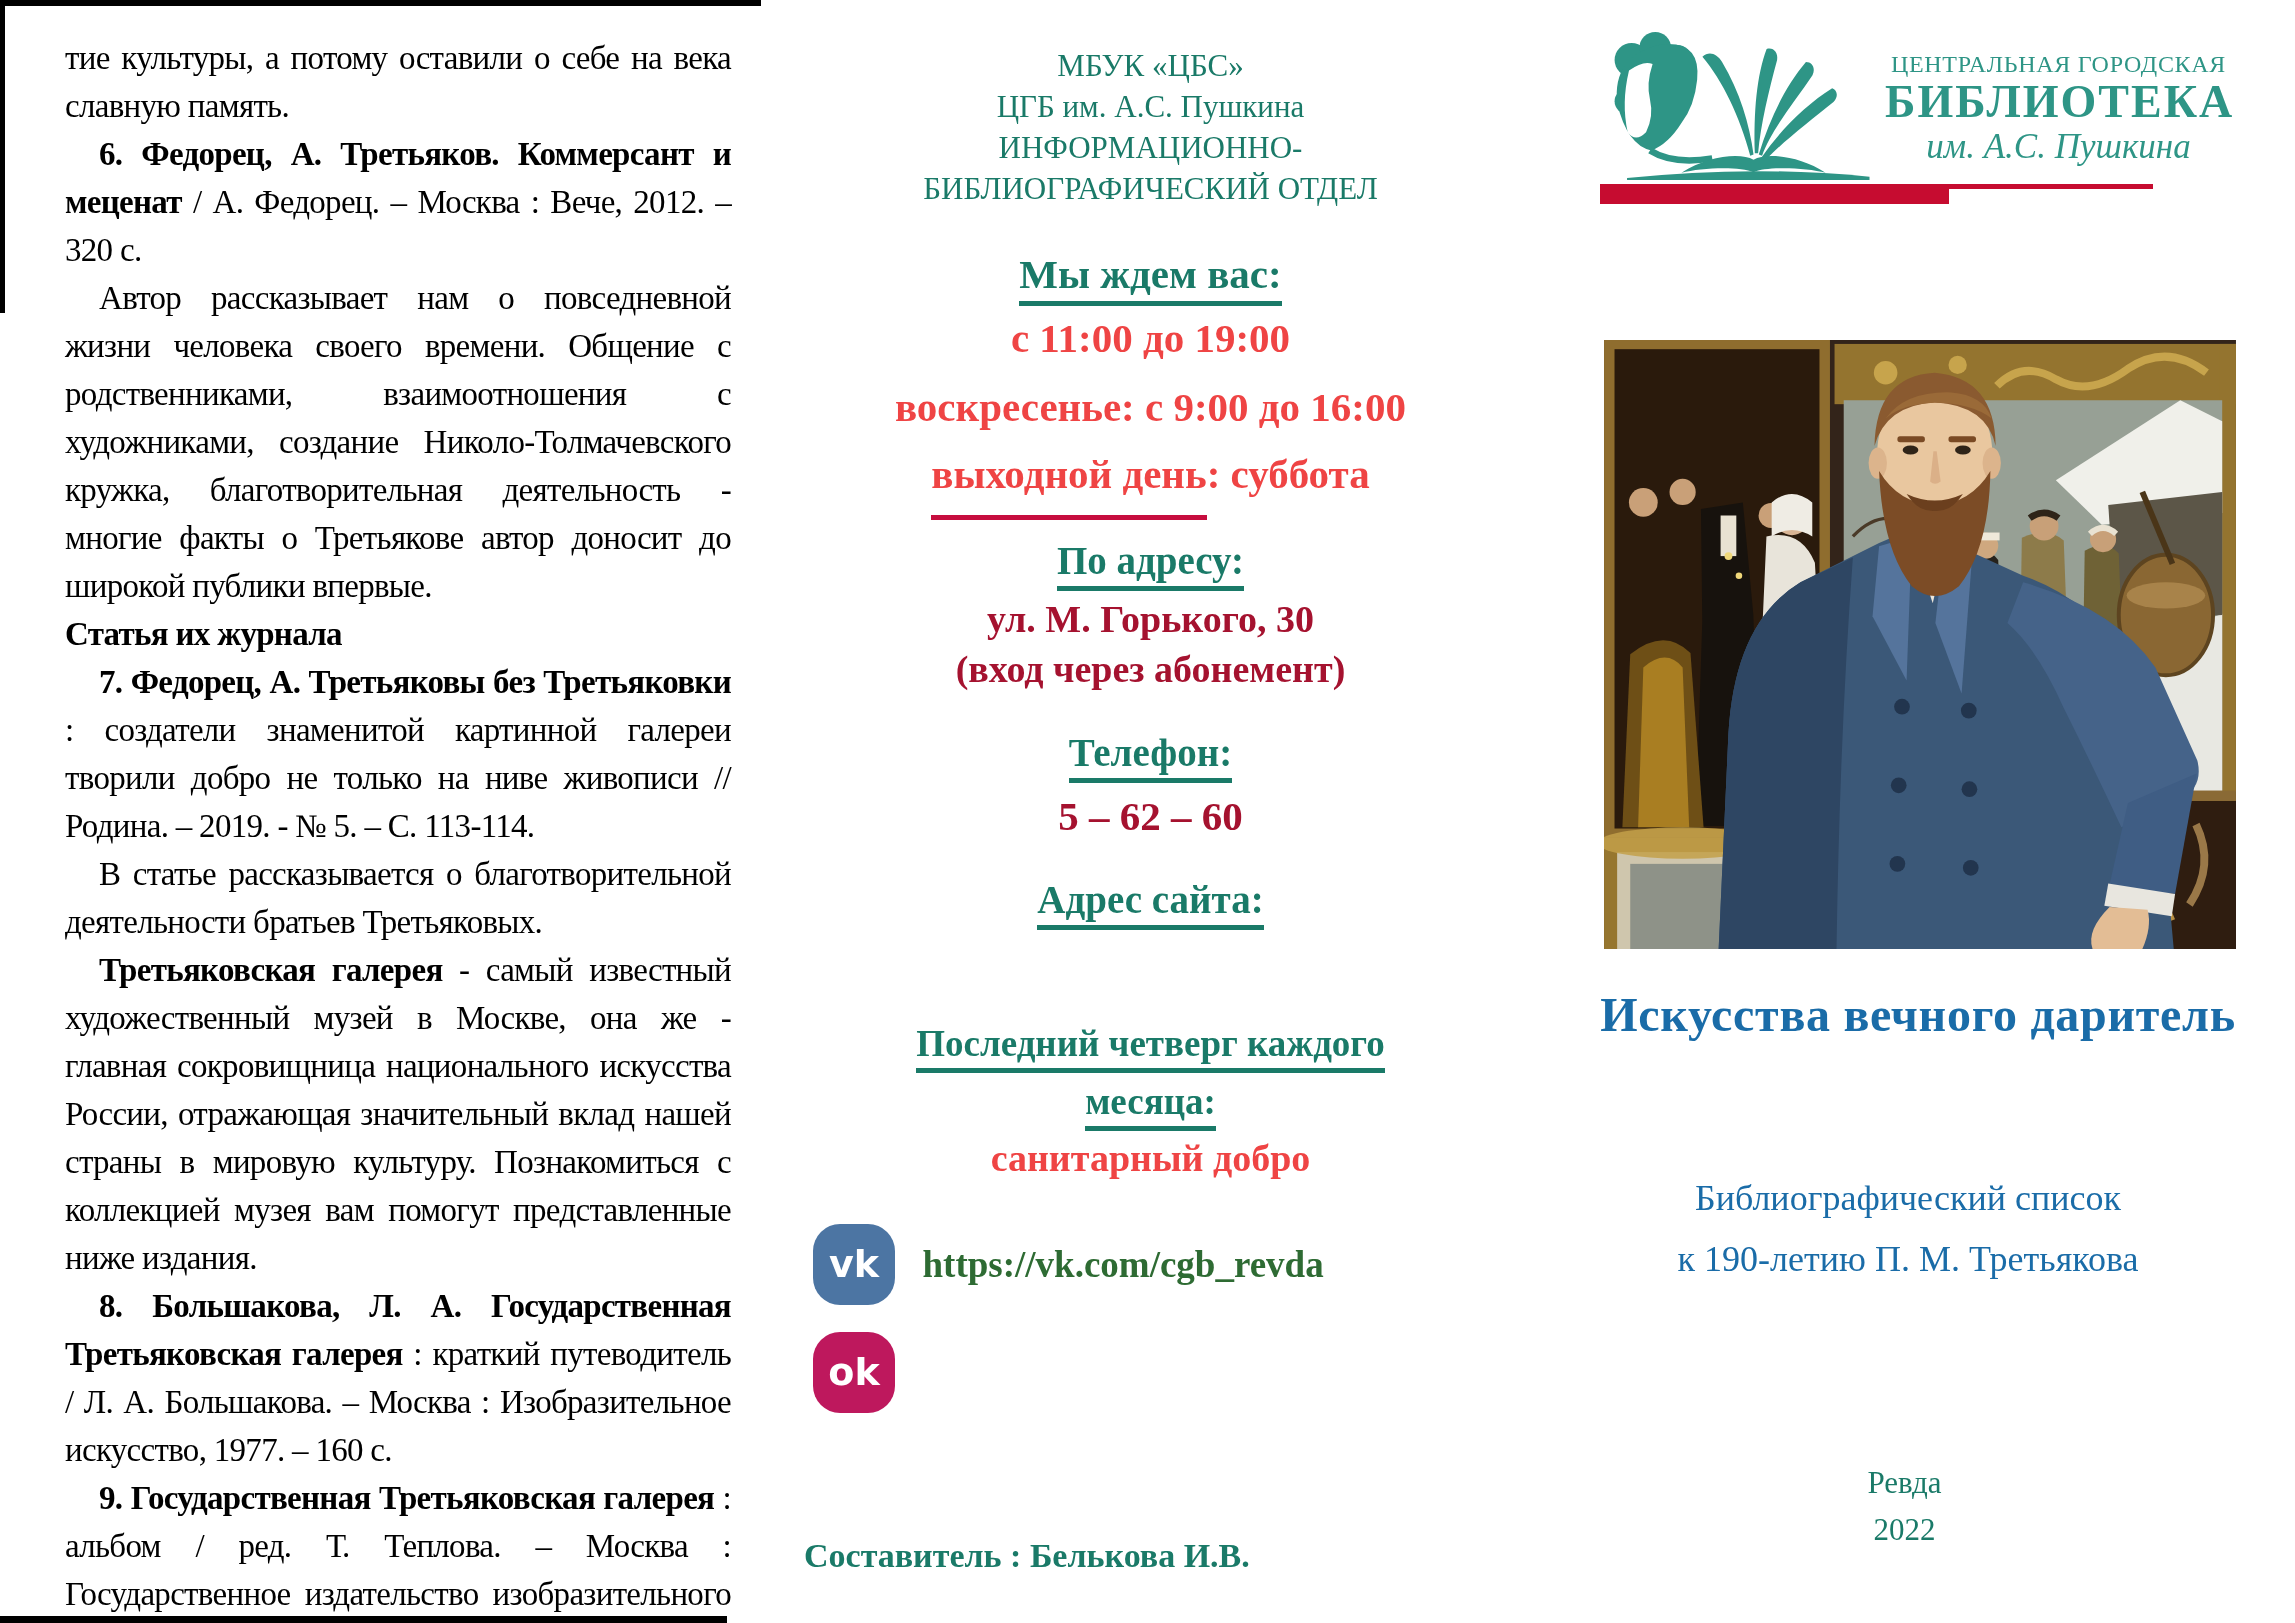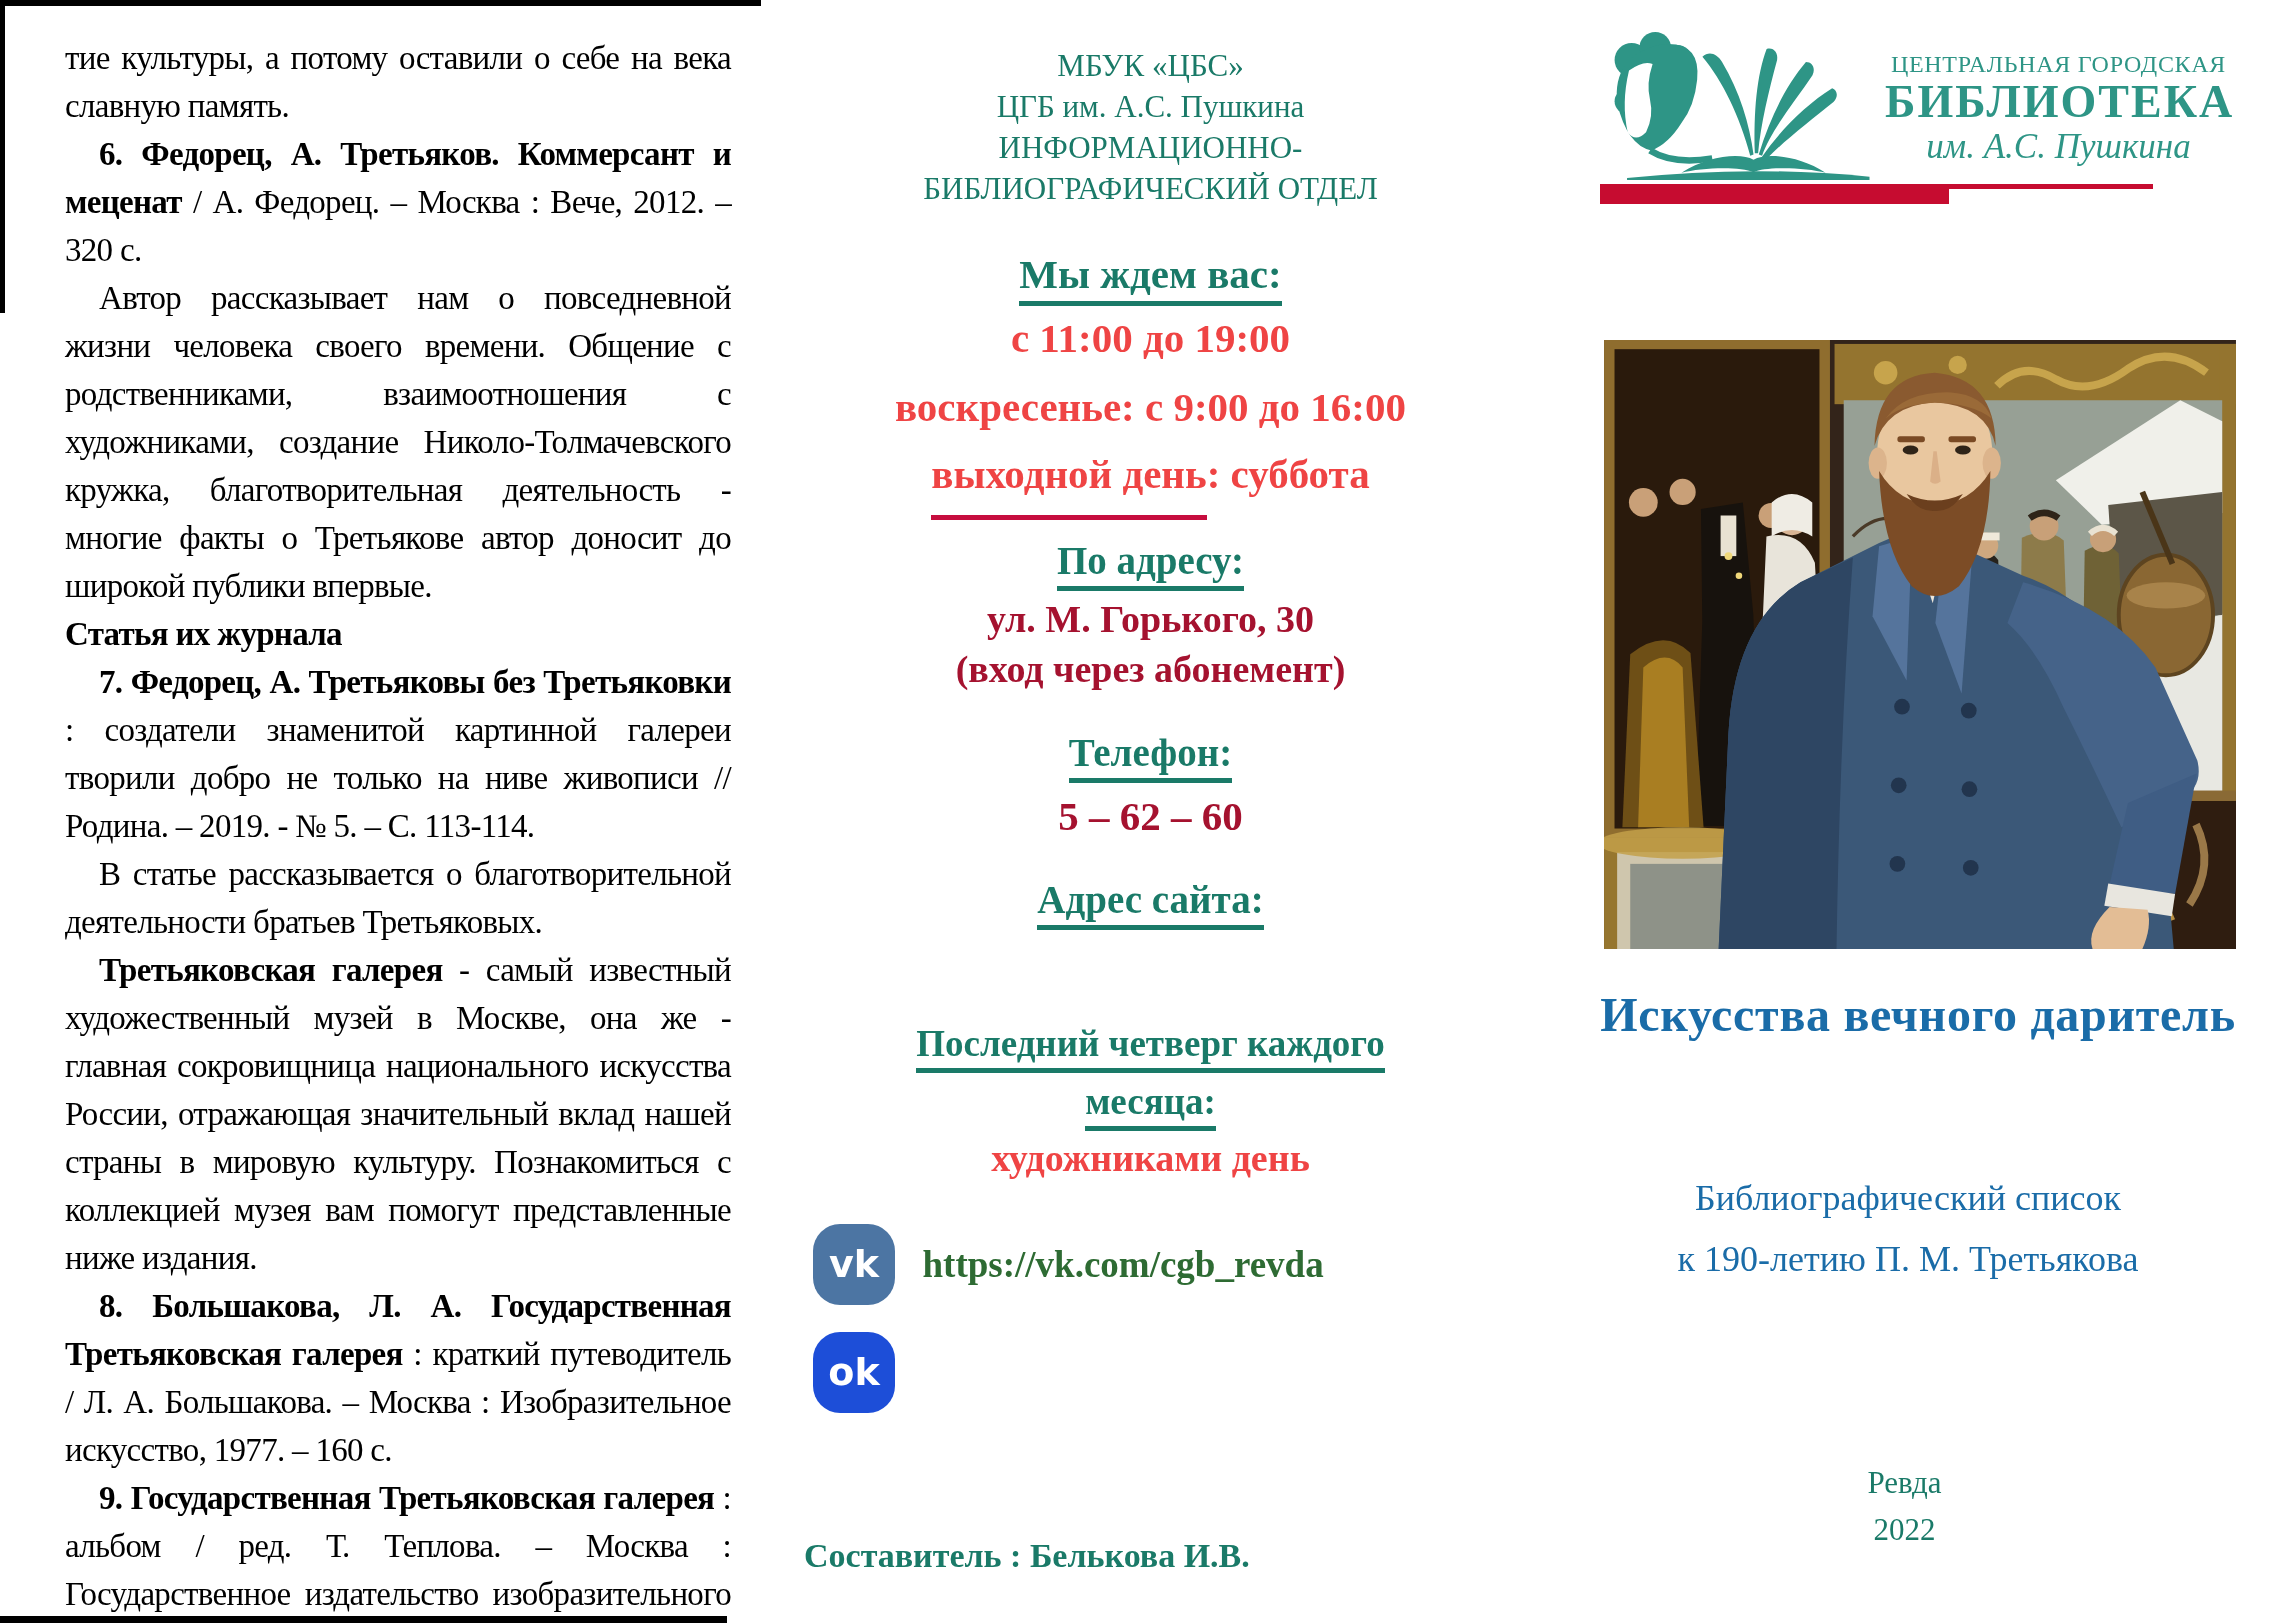--- a/index.html
+++ b/index.html
@@ -26,21 +26,21 @@
   .u-teal{border-bottom:5.2px solid #1A7A68;padding-bottom:3.9px;}
   .u-red{border-bottom:5.2px solid #A5122F;padding-bottom:3.9px;}
   .u-crimson{border-bottom:5.2px solid #C60D3E;padding-bottom:18px;}
   .orgline{font-size:31px;line-height:41px;letter-spacing:0px;}
 
   .socialrow{left:813px;width:713px;height:84px;display:flex;align-items:center;}
   .sicon{width:82px;height:81px;border-radius:27px;color:#fff;display:flex;
          align-items:center;justify-content:center;font-family:"DejaVu Sans","Liberation Sans",sans-serif;
          font-weight:bold;font-size:38px;flex:0 0 auto;}
   .vk{background:#4C75A3;}
-  .ok{background:#1d4ed8;}
+  .ok{background:#be185d;}
   .surl{margin-left:27.5px;font-size:37px;font-weight:bold;color:#2E6B33;}
 
   
   .logotext{text-align:center;color:#2E9586;}
   .blue{color:#1A6CA8;}
   .rtitle{font-size:48px;font-weight:bold;letter-spacing:0.7px;}
   .rsub{font-size:36px;}
   .city{font-size:31px;color:#1A7A68;}
 </style>
 </head>
@@ -95,21 +95,21 @@
   <div class="abs mid" style="top:877px;font-size:39px;">
     <span class="teal b u-teal">Адрес сайта:</span>
   </div>
 
   <div class="abs mid" style="top:1022px;font-size:37px;text-align:center;">
     <span class="teal b u-teal">Последний четверг каждого</span>
   </div>
   <div class="abs mid" style="top:1080px;font-size:37px;">
     <span class="teal b u-teal">месяца:</span>
   </div>
-  <div class="abs mid red b" style="top:1136px;font-size:38px;">художниками день</div>
+  <div class="abs mid red b" style="top:1136px;font-size:38px;">санитарный добро</div>
 
   <div class="abs socialrow" style="top:1222px;">
     <div class="sicon vk">vk</div>
     <div class="surl">https://vk.com/cgb_revda</div>
   </div>
   <div class="abs socialrow" style="top:1330px;">
     <div class="sicon ok">ok</div>
   </div>
 
   <div class="abs teal b" style="left:804px;top:1537px;font-size:34px;">Составитель : Белькова И.В.</div>

